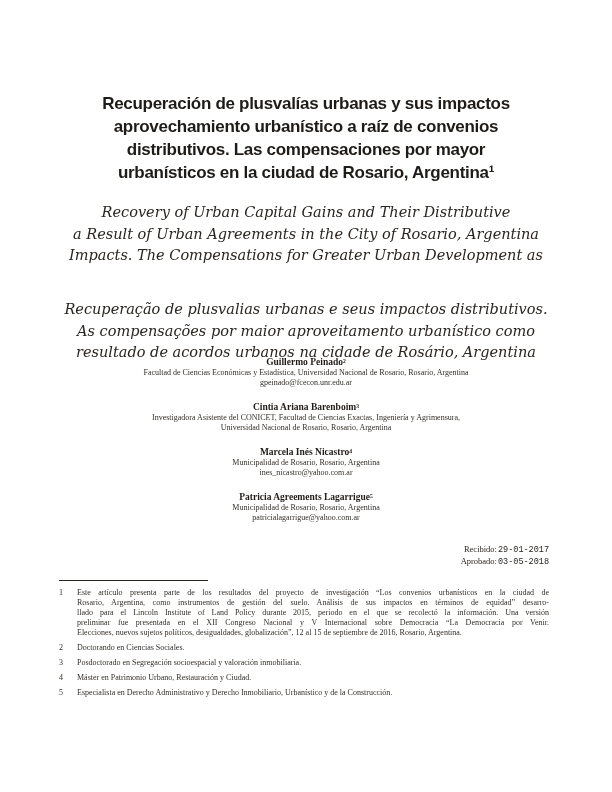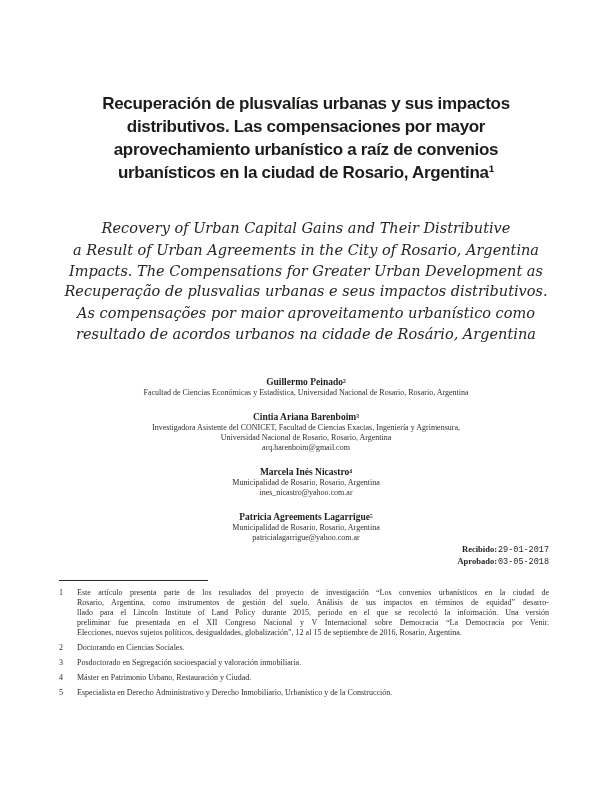--- a/index.html
+++ b/index.html
@@ -24,36 +24,36 @@
     color: #1e1b18;
   }
   .subtitle {
     position: absolute; left: 40px; width: 532px;
     text-align: center;
     font-family: "DejaVu Serif", serif;
     font-style: italic;
     font-size: 14.5px; line-height: 21.5px;
     color: #2a2520;
   }
-  .subtitle-en { top: 202px; margin-top: 16px; }
-  .subtitle-pt { top: 281px; }
+  .subtitle-en { top: 202px; }
+  .subtitle-pt { top: 299px; }
   .authors {
-    position: absolute; top: 376px; left: 56px; width: 500px;
+    position: absolute; top: 356px; left: 56px; width: 500px;
     text-align: center;
   }
   .author { margin-bottom: 13px; }
   .author-name { font-weight: 700; font-size: 9.5px; line-height: 12px; color: #211c18; }
   .author-line, .author-email { font-size: 8px; line-height: 10px; color: #332e29; }
   .dates {
     position: absolute; top: 544px; right: 63px;
     text-align: right;
     font-size: 8.5px; line-height: 10.5px;
     color: #241f1c;
   }
-  .dates .lbl { font-weight: 700; }
+  .dates .lbl { font-weight: 400; }
   .dates .val { margin-left: 1px; font-family: Liberation Mono, monospace; }
   .fn-rule {
     position: absolute; top: 580px; left: 59px;
     width: 149px; height: 1px;
     background: #2a2520;
   }
   .footnotes {
     position: absolute; top: 588px; left: 59px; width: 490px;
     font-size: 8px; line-height: 10px;
     color: #332e29;
@@ -63,49 +63,49 @@
   .fn-text { flex: 1; }
   .fn-line.jl { text-align: justify; text-align-last: justify; }
 </style>
 </head>
 <body>
 
 <div class="page">
 
   <div class="title-block">
     <div class="title-line">Recuperación de plusvalías urbanas y sus impactos</div>
+    <div class="title-line">aprovechamiento urbanístico a raíz de convenios</div>
     <div class="title-line">distributivos. Las compensaciones por mayor</div>
-    <div class="title-line">aprovechamiento urbanístico a raíz de convenios</div>
     <div class="title-line">urbanísticos en la ciudad de Rosario, Argentina¹</div>
   </div>
 
   <div class="subtitle subtitle-en">
     <div>Recovery of Urban Capital Gains and Their Distributive</div>
     <div>a Result of Urban Agreements in the City of Rosario, Argentina</div>
     <div>Impacts. The Compensations for Greater Urban Development as</div>
   </div>
 
   <div class="subtitle subtitle-pt">
     <div>Recuperação de plusvalias urbanas e seus impactos distributivos.</div>
     <div>As compensações por maior aproveitamento urbanístico como</div>
     <div>resultado de acordos urbanos na cidade de Rosário, Argentina</div>
   </div>
 
   <div class="authors">
 
     <div class="author">
       <div class="author-name">Guillermo Peinado²</div>
       <div class="author-line">Facultad de Ciencias Económicas y Estadística, Universidad Nacional de Rosario, Rosario, Argentina</div>
+      <div class="author-email">gpeinado@fcecon.unr.edu.ar</div>
     </div>
 
     <div class="author">
       <div class="author-name">Cintia Ariana Barenboim³</div>
       <div class="author-line">Investigadora Asistente del CONICET, Facultad de Ciencias Exactas, Ingeniería y Agrimensura,</div>
       <div class="author-line">Universidad Nacional de Rosario, Rosario, Argentina</div>
-      <div class="author-email">arq.barenboim@gmail.com</div>
     </div>
 
     <div class="author">
       <div class="author-name">Marcela Inés Nicastro⁴</div>
       <div class="author-line">Municipalidad de Rosario, Rosario, Argentina</div>
       <div class="author-email">ines_nicastro@yahoo.com.ar</div>
     </div>
 
     <div class="author">
       <div class="author-name">Patricia Agreements Lagarrigue⁵</div>

